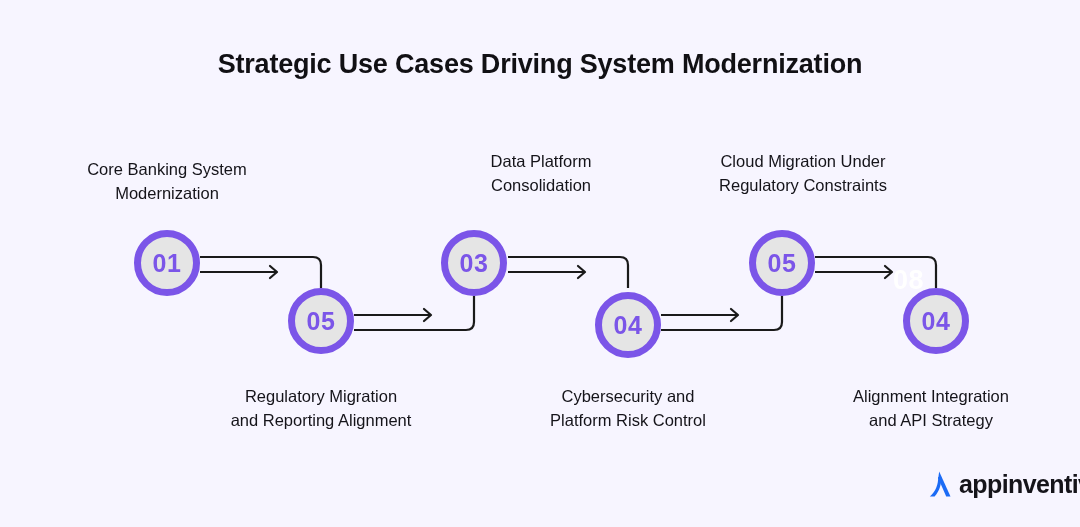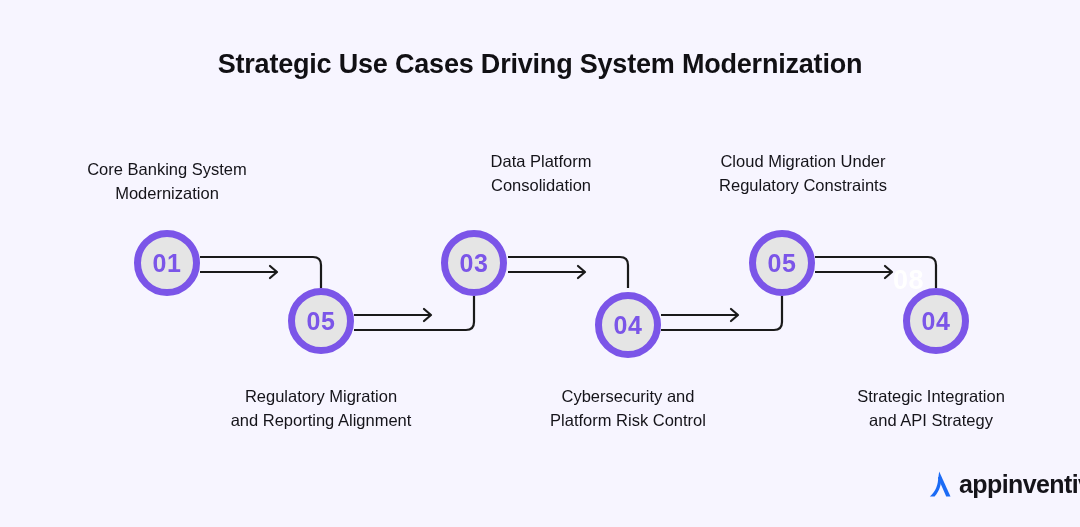--- a/index.html
+++ b/index.html
@@ -145,21 +145,21 @@
 
   <div class="label l" style="left:414px;top:150px;width:230px;">Data Platform
 Consolidation</div>
 
   <div class="label c" style="left:513px;top:385px;width:230px;">Cybersecurity and
 Platform Risk Control</div>
 
   <div class="label l" style="left:666px;top:150px;width:250px;">Cloud Migration Under
 Regulatory Constraints</div>
 
-  <div class="label c" style="left:818px;top:385px;width:226px;">Strategic Integration
+  <div class="label c" style="left:818px;top:385px;width:226px;">Alignment Integration
 and API Strategy</div>
 
   <div class="logo">
     <svg width="30" height="32" viewBox="0 0 30 32">
       <path d="M14.2 3.5 L25.5 28.5 L21.2 28.5 L13.2 10.2 Z" fill="#1b6bf5"></path>
       <path d="M13.2 9.0 C13.2 16.5 11.0 23.0 4.8 28.6 L9.6 28.6 C15.0 22.4 16.4 15.6 16.2 9.0 Z" fill="#1b6bf5"></path>
     </svg>
     <div class="logo-text">appinventiv</div>
   </div>
 

